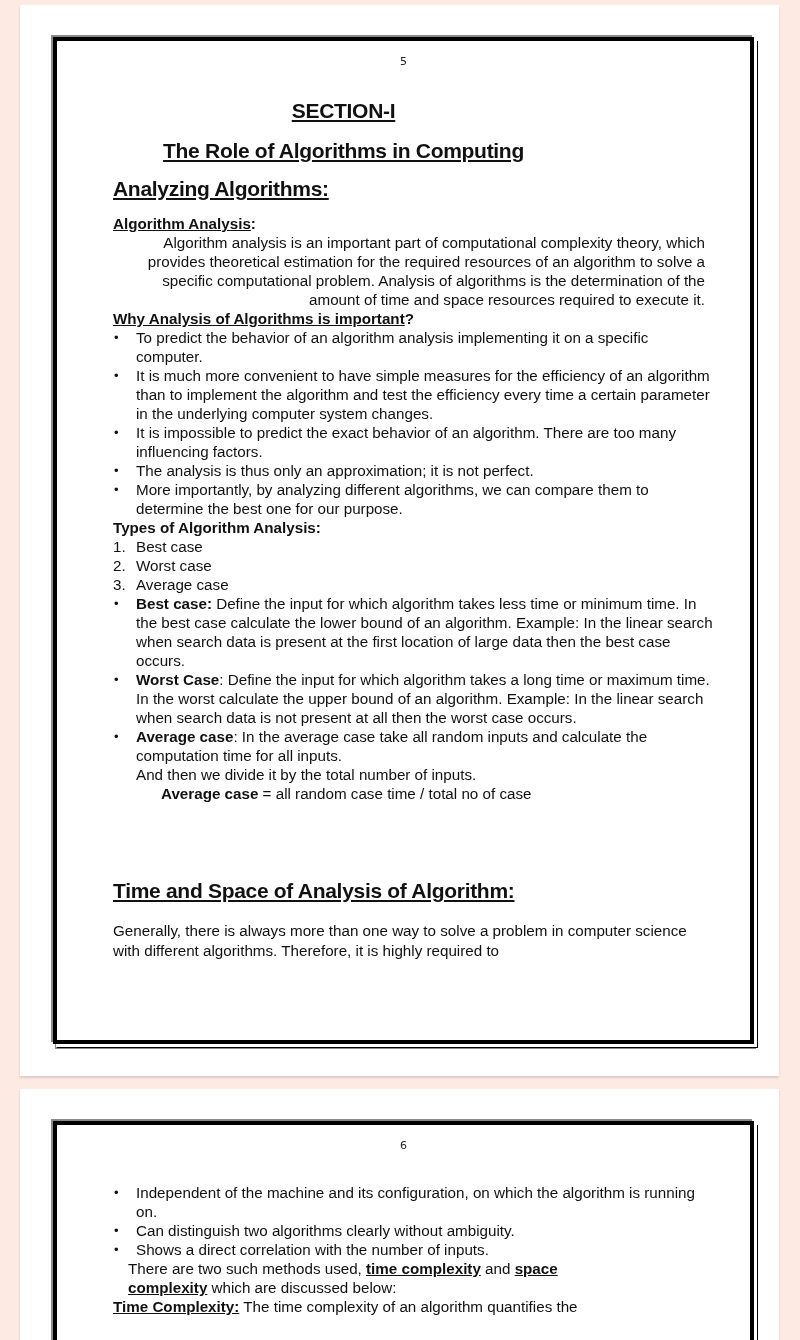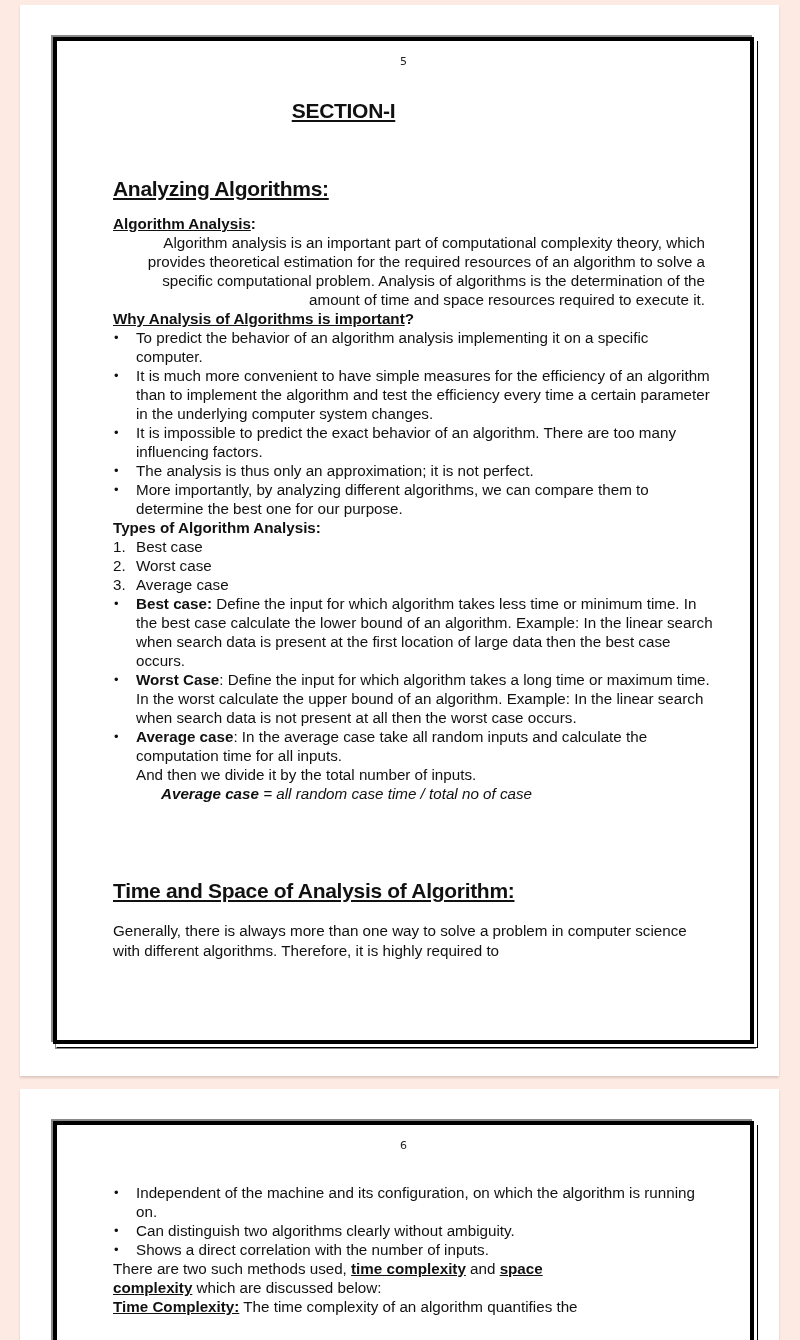--- a/index.html
+++ b/index.html
@@ -45,29 +45,30 @@
   }
   .para { font-size:15.2px; line-height:19px; margin:0; }
   .ul-bold { font-weight:bold; text-decoration:underline; }
   .bold { font-weight:bold; }
   ul.bul { list-style:none; margin:0; padding:0; }
   ul.bul li { position:relative; padding-left:23px; font-size:15.2px; line-height:19px; }
   ul.bul li::before { content:"\2022"; position:absolute; left:1px; top:0; font-size:13px; }
   ol.num { list-style:none; margin:0; padding:0; }
   ol.num li { position:relative; padding-left:23px; font-size:15.2px; line-height:19px; }
   ol.num li .n { position:absolute; left:0; }
-  .indent { padding-left:48px;font-style:italic; }
+  .indent { padding-left:48px; }
 </style>
 </head>
 <body>
 
 <div class="page" id="page1">
   <div class="frame">
     <div class="pnum" style="top:14px;">5</div>
     <div class="center-title" style="top:58px;">SECTION-I</div>
+    <div class="center-title" style="top:98px;">The Role of Algorithms in Computing</div>
     <div class="h2" style="top:136px;text-align:right;">Analyzing Algorithms:</div>
 
     <div class="content" style="top:173px;">
       <p class="para"><span class="ul-bold">Algorithm Analysis</span><span class="bold">:</span></p>
       <p class="para" style="padding-right:8px;text-align:right;">Algorithm analysis is an important part of computational complexity theory, which provides theoretical estimation for the required resources of an algorithm to solve a specific computational problem. Analysis of algorithms is the determination of the amount of time and space resources required to execute it.</p>
       <p class="para"><span class="ul-bold">Why Analysis of Algorithms is important</span><span class="bold">?</span></p>
       <ul class="bul">
         <li>To predict the behavior of an algorithm analysis implementing it on a specific computer.</li>
         <li>It is much more convenient to have simple measures for the efficiency of an algorithm than to implement the algorithm and test the efficiency every time a certain parameter in the underlying computer system changes.</li>
         <li>It is impossible to predict the exact behavior of an algorithm. There are too many influencing factors.</li>
@@ -97,17 +98,17 @@
 
 <div class="page" id="page2">
   <div class="frame">
     <div class="pnum" style="top:14px;">6</div>
     <div class="content" style="top:58px;">
       <ul class="bul">
         <li>Independent of the machine and its configuration, on which the algorithm is running on.</li>
         <li>Can distinguish two algorithms clearly without ambiguity.</li>
         <li>Shows a direct correlation with the number of inputs.</li>
       </ul>
-      <p class="para" style="padding-right:100px;"><span>There are two such methods used, </span><span class="ul-bold">time complexity</span><span> and </span><span class="ul-bold">space complexity</span><span> which are discussed below:</span></p>
+      <p class="para" style="padding-right:100px;margin-left:15px;"><span>There are two such methods used, </span><span class="ul-bold">time complexity</span><span> and </span><span class="ul-bold">space complexity</span><span> which are discussed below:</span></p>
       <p class="para"><span class="ul-bold">Time Complexity:</span><span> The time complexity of an algorithm quantifies the</span></p>
     </div>
   </div>
 </div>
 
 </body></html>

